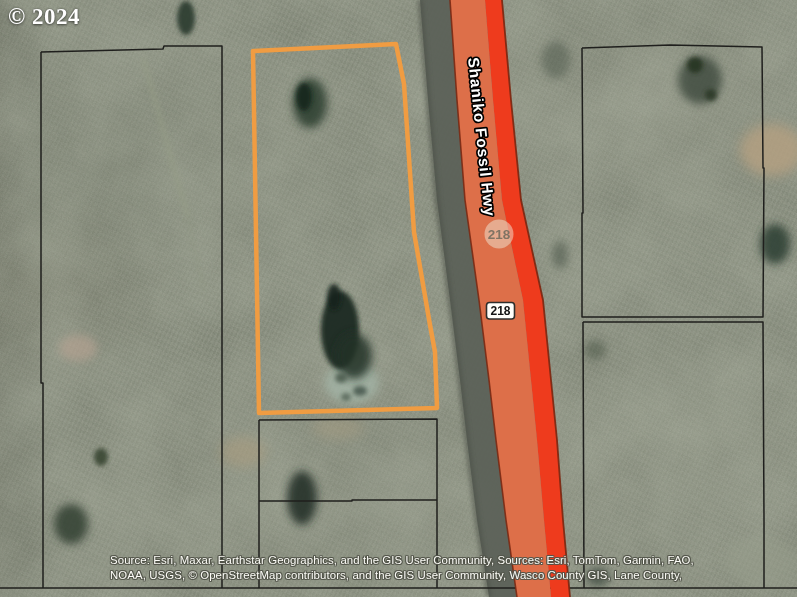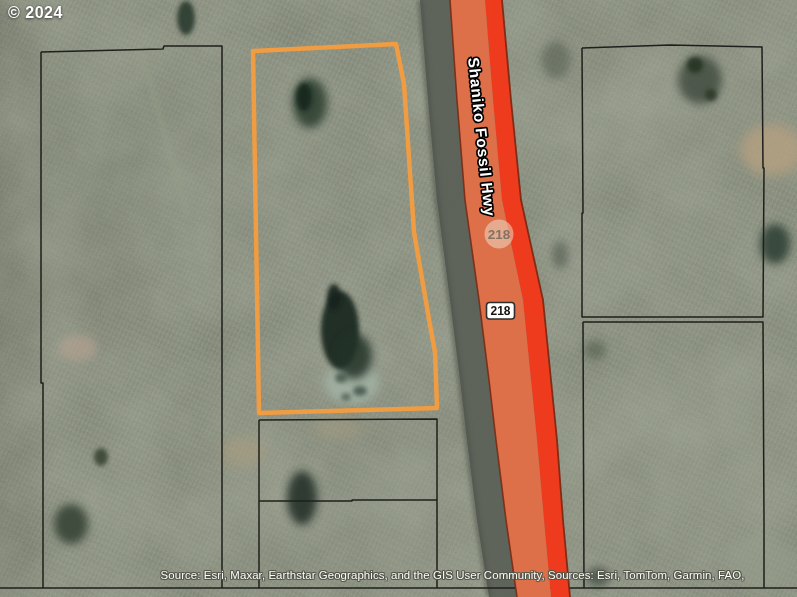--- a/index.html
+++ b/index.html
@@ -16,26 +16,27 @@
       radial-gradient(ellipse 420px 260px at 48% 82%, rgba(128,133,117,.38), transparent 72%),
       radial-gradient(ellipse 260px 200px at 88% 72%, rgba(142,147,130,.35), transparent 70%),
       radial-gradient(ellipse 220px 160px at 4% 48%, rgba(96,94,76,.30), transparent 70%),
       repeating-linear-gradient(115deg, rgba(255,255,255,.030) 0 2px, rgba(0,0,0,.035) 2px 4px),
       repeating-linear-gradient(24deg, rgba(255,255,255,.018) 0 3px, rgba(0,0,0,.022) 3px 6px);
   }
   svg{position:absolute;left:0;top:0;}
   .overlay{position:absolute;color:#fff;}
   #copyright{
     left:8px;top:4px;
-    font-size:16px;font-weight:bold;letter-spacing:.5px;
+    font-size:23px;font-weight:bold;letter-spacing:.5px;
     text-shadow:0 1px 3px rgba(0,0,0,.55), 0 0 2px rgba(0,0,0,.35);
+    font-family:Liberation Serif, serif;
   }
   #attribution{
     right:2px;bottom:13px;left:110px;
-    text-align:center;
+    text-align:left;
     font-size:11.4px;line-height:15.7px;
     color:#fdfdf8;letter-spacing:.1px;
     text-shadow:
       1px 0 0 rgba(82,84,74,.95), -1px 0 0 rgba(82,84,74,.95),
       0 1px 0 rgba(82,84,74,.95), 0 -1px 0 rgba(82,84,74,.95),
       1px 1px 0 rgba(82,84,74,.75), -1px -1px 0 rgba(82,84,74,.75),
       1px -1px 0 rgba(82,84,74,.75), -1px 1px 0 rgba(82,84,74,.75);
   }
 </style>
 </head>
@@ -149,15 +150,16 @@
       <text x="500.5" y="315" text-anchor="middle" font-family="Liberation Sans, DejaVu Sans, sans-serif" font-size="12" font-weight="600" fill="#141414">218</text>
     </g>
 
     <text transform="translate(468,58) rotate(84)" font-family="Liberation Sans, DejaVu Sans, sans-serif" font-size="15.5" font-weight="bold" letter-spacing="0.8" fill="#ffffff" stroke="#000000" stroke-width="3.4" paint-order="stroke" stroke-linejoin="round">Shaniko Fossil Hwy</text>
   </svg>
 
   <div id="copyright" class="overlay">© 2024</div>
 
   <div id="attribution" class="overlay">
     <div>Source: Esri, Maxar, Earthstar Geographics, and the GIS User Community, Sources: Esri, TomTom, Garmin, FAO,</div>
+    <div>NOAA, USGS, © OpenStreetMap contributors, and the GIS User Community, Wasco County GIS, Lane County,</div>
   </div>
 
 </div>
 
 </body></html>

